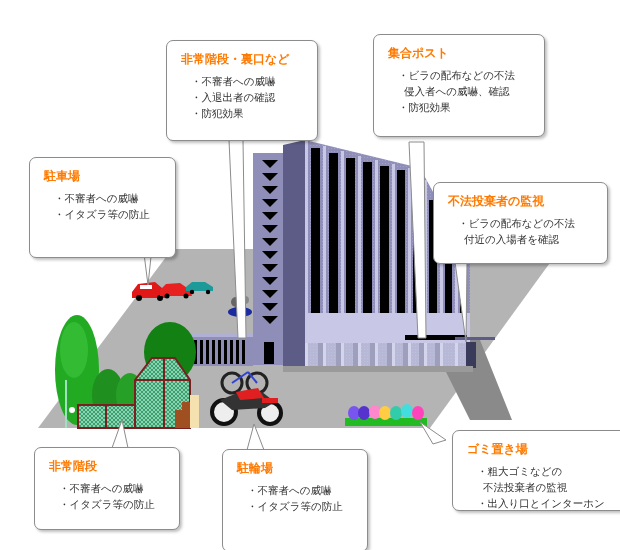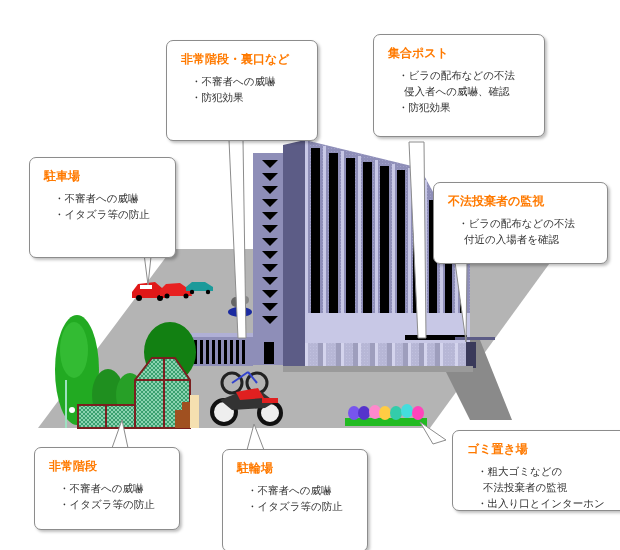--- a/index.html
+++ b/index.html
@@ -194,20 +194,21 @@
     <polygon points="455,262 467,262 466,342"></polygon>
     <polygon points="112,448 128,448 122,420"></polygon>
     <polygon points="247,450 264,450 254,424"></polygon>
     <polygon points="433,444 446,440 420,422"></polygon>
   </g>
 </svg>
 
 <div class="callout" style="left:166px; top:40px; width:152px; height:101px;">
   <div class="title">非常階段・裏口など</div>
   <div class="line">・不審者への威嚇</div>
+  <div class="line">・入退出者の確認</div>
   <div class="line">・防犯効果</div>
 </div>
 
 <div class="callout" style="left:373px; top:34px; width:172px; height:103px;">
   <div class="title">集合ポスト</div>
   <div class="line">・ビラの配布などの不法</div>
   <div class="line cont">侵入者への威嚇、確認</div>
   <div class="line">・防犯効果</div>
 </div>
 

